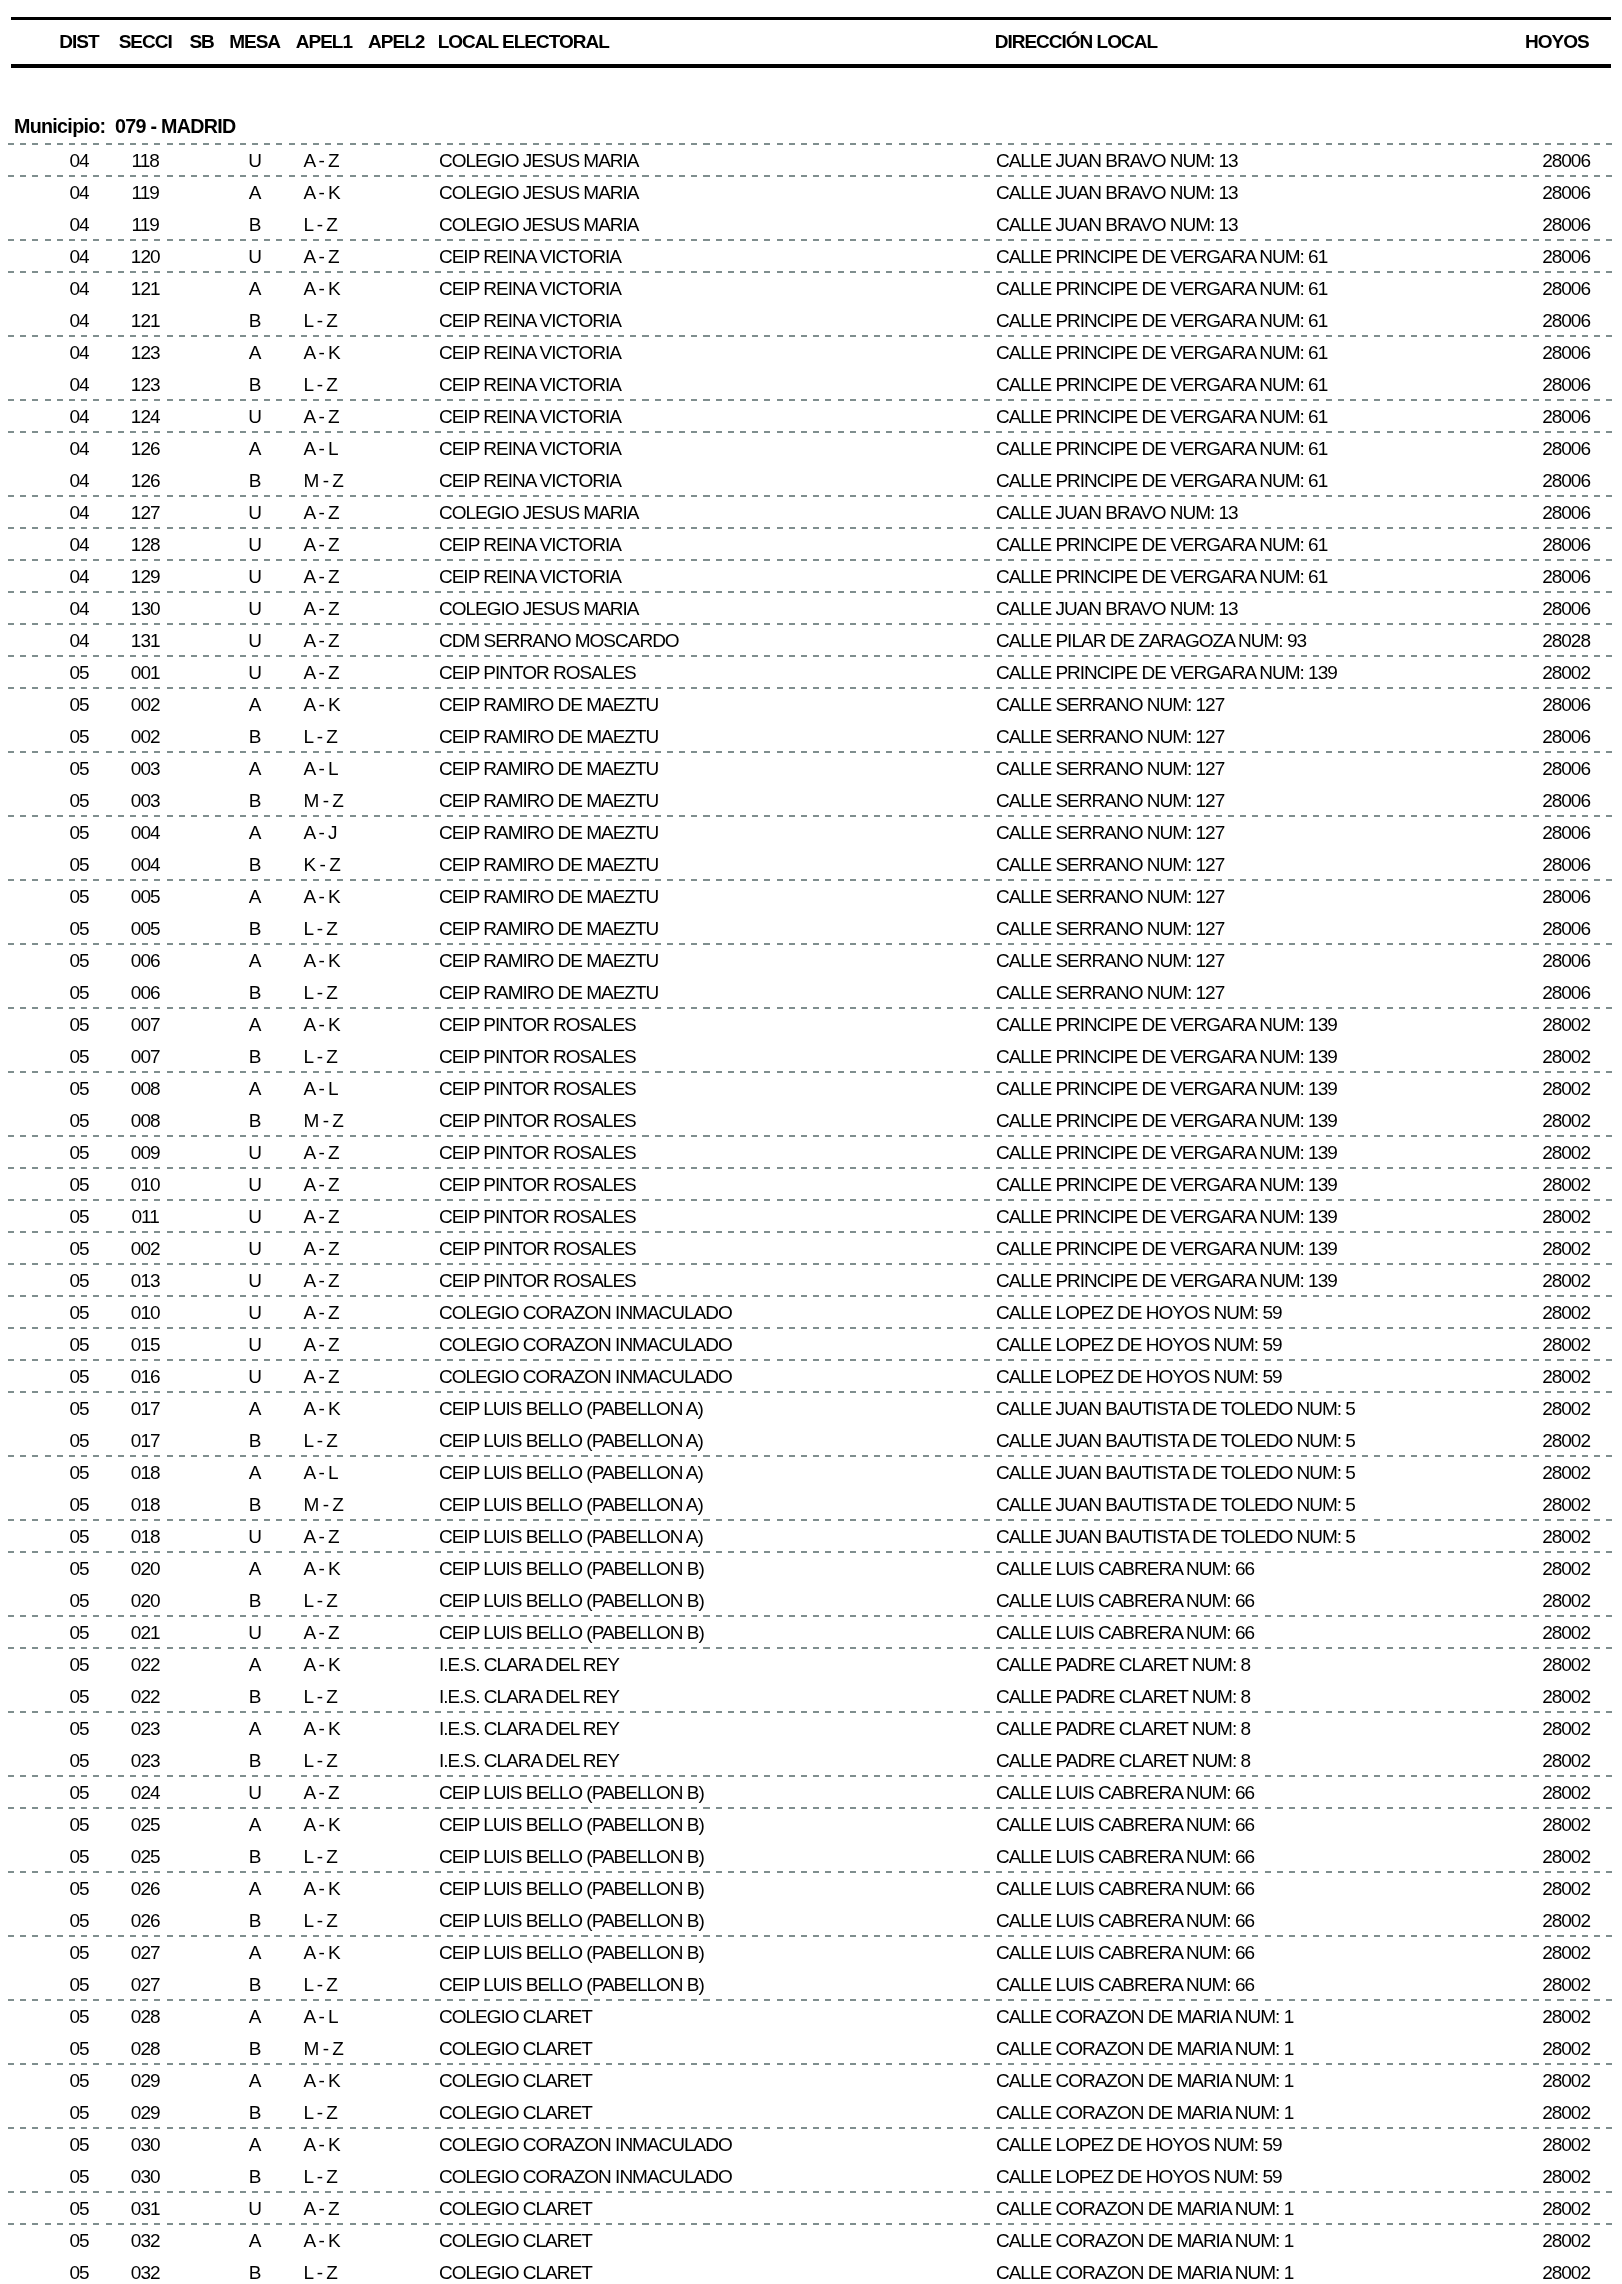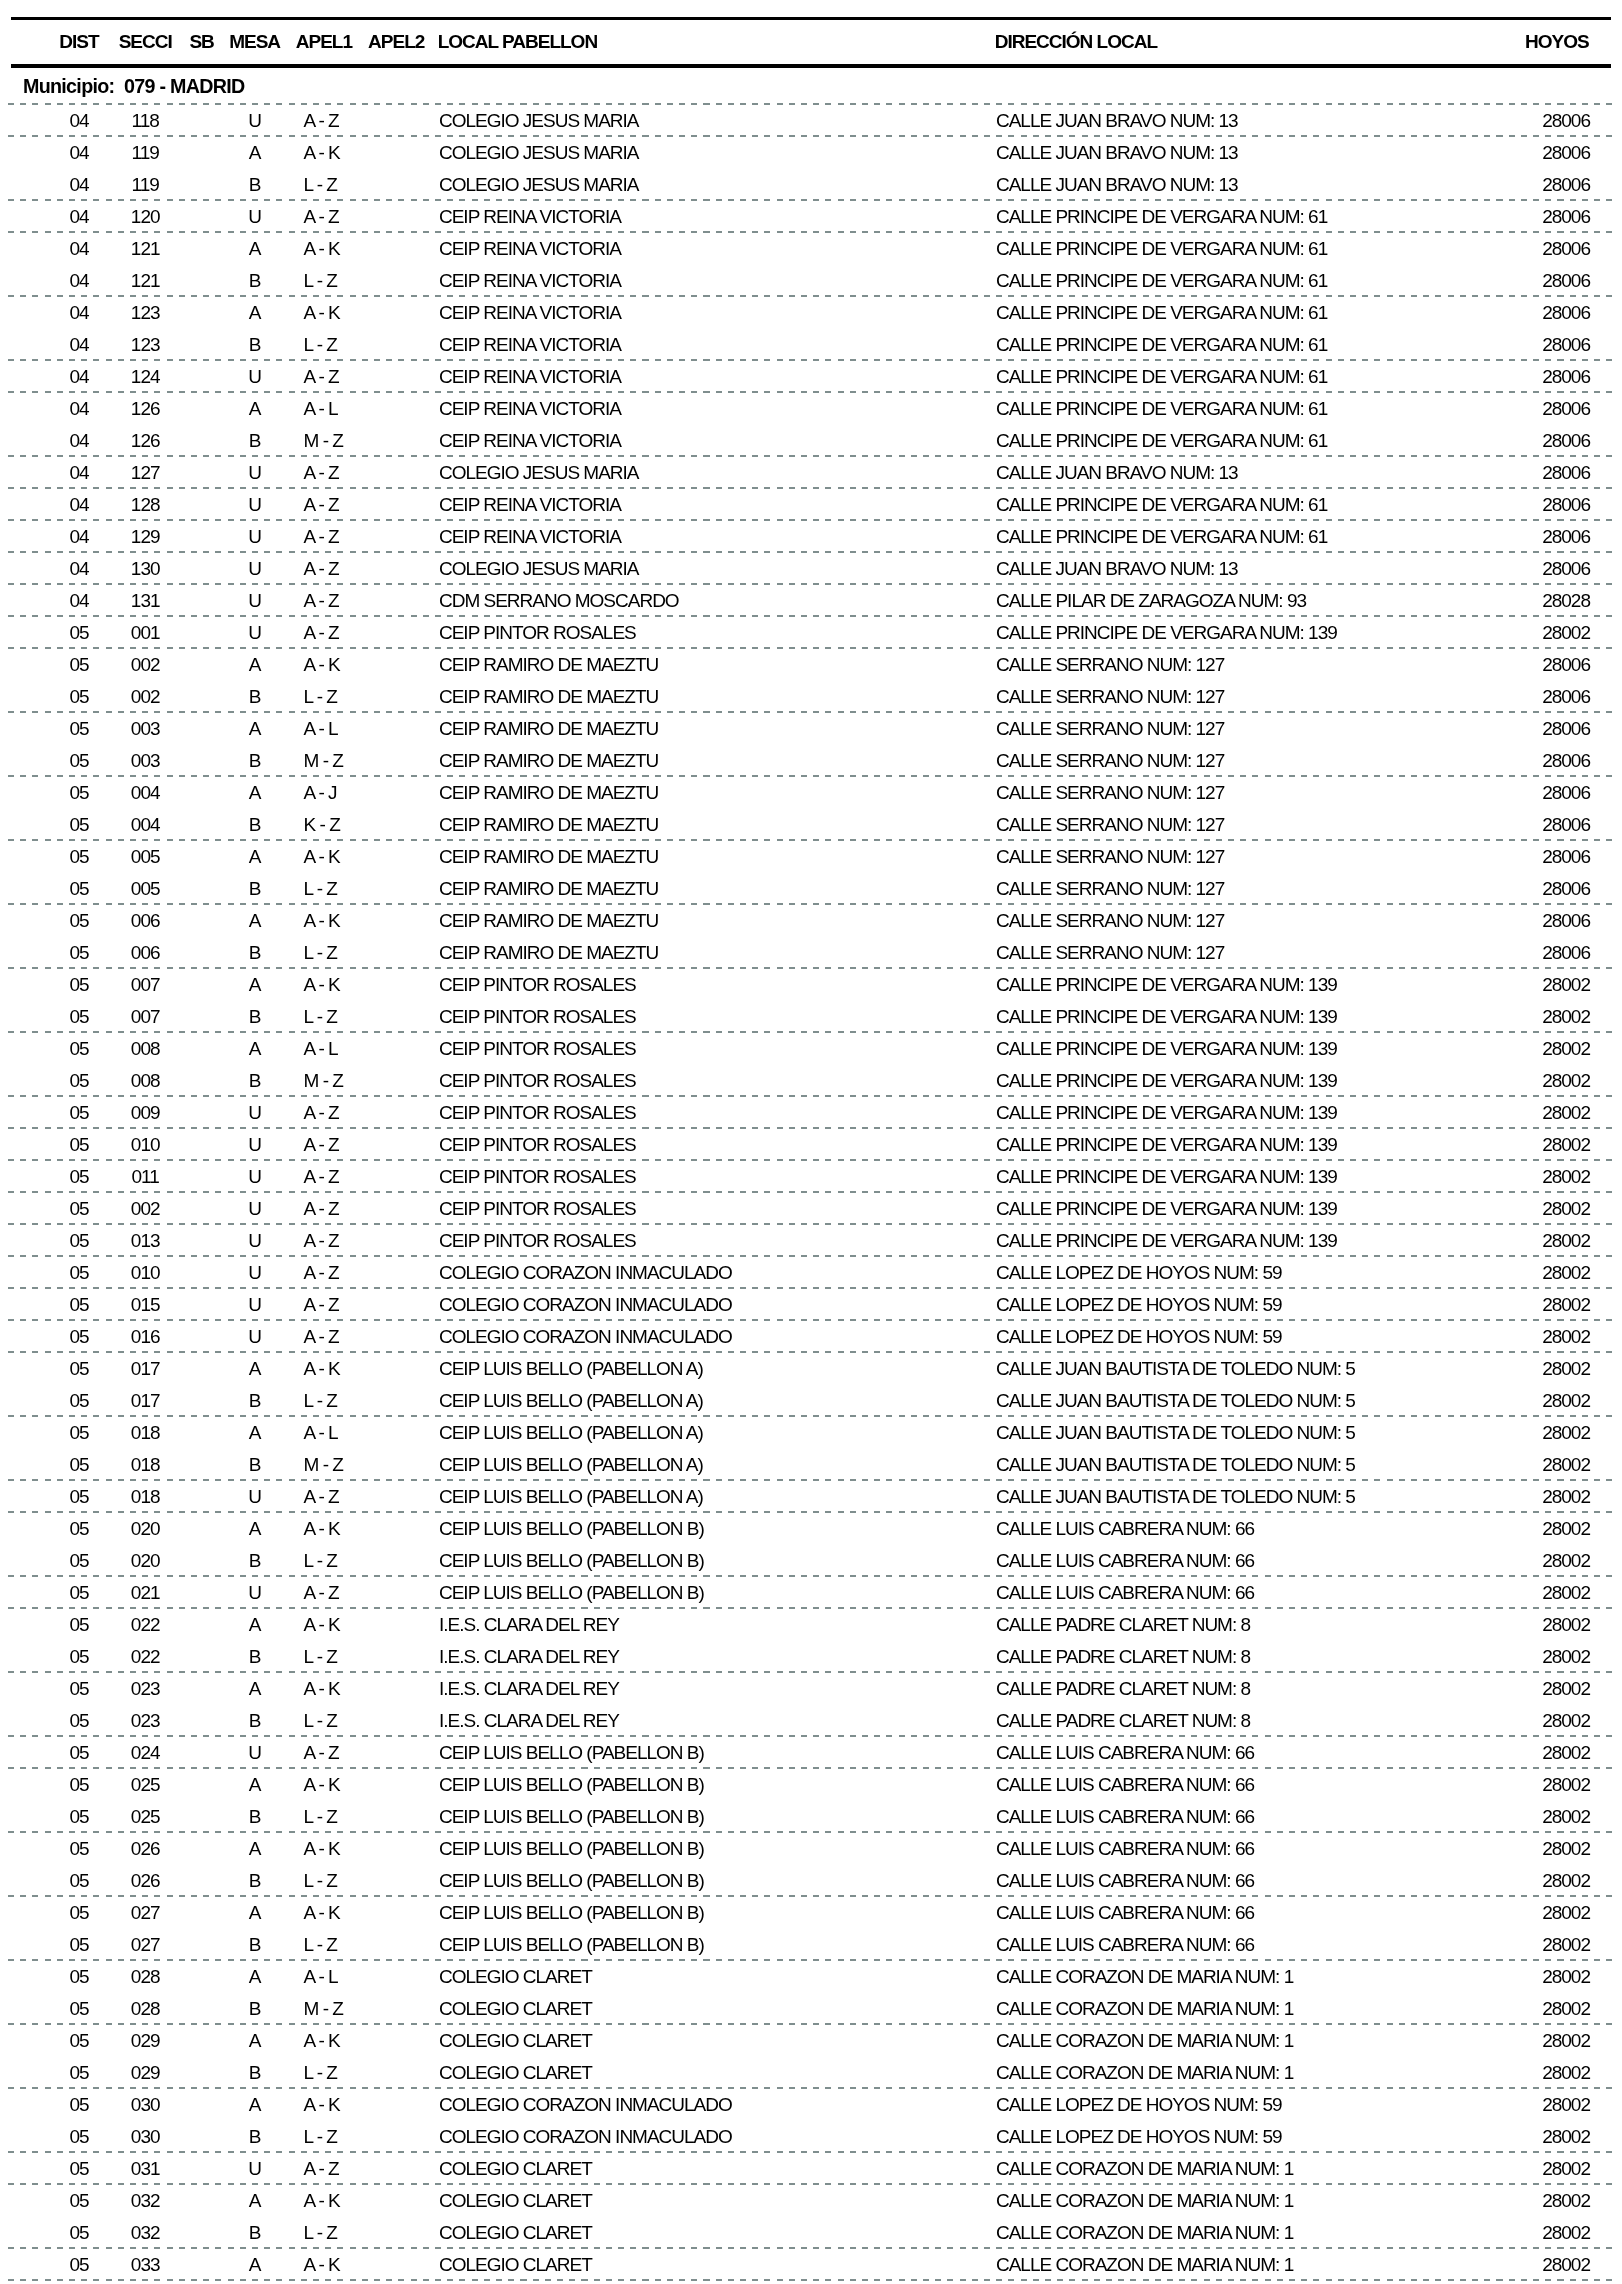--- a/index.html
+++ b/index.html
@@ -8,21 +8,21 @@
     font-family:"Liberation Sans",sans-serif;overflow:hidden;position:relative;
   }
   .rule{height:3.4px;background:#000;margin-left:11px;margin-right:11.5px}
   .rule.top{margin-top:17px}
   .hdr{
     height:44px;display:flex;align-items:center;font-weight:700;
     font-size:19px;letter-spacing:-1px;white-space:nowrap;border-radius:18px;
   }
   .mun{
     height:37px;display:flex;align-items:center;font-weight:700;
-    font-size:19.7px;letter-spacing:-0.7px;padding-left:23px;white-space:nowrap;
+    font-size:19.7px;letter-spacing:-0.7px;padding-left:14px;white-space:nowrap;margin-top:40px;
   }
   .mun .val{margin-left:9.5px}
   .row{
     height:32px;display:flex;align-items:center;
     font-size:19px;letter-spacing:-1px;white-space:nowrap;
   }
   .sep{
     background-image:repeating-linear-gradient(to right,#7f8e8e 0 6.1px,transparent 6.1px 12.2px);
     background-size:calc(100% - 13.6px) 2px;
     background-position:8.1px 100%;
@@ -47,21 +47,21 @@
 
 <div class="rule top"></div>
 
 <div class="hdr">
   <span class="cd">DIST</span>
   <span class="cs">SECCI</span>
   <span class="cb">SB</span>
   <span class="cm">MESA</span>
   <span class="ha1">APEL1</span>
   <span class="ha2">APEL2</span>
-  <span class="hl">LOCAL PABELLON</span>
+  <span class="hl">LOCAL ELECTORAL</span>
   <span class="cr">DIRECCIÓN LOCAL</span>
   <span class="cp">HOYOS</span>
 </div>
 
 <div class="rule"></div>
 
 <div class="mun sep">
   <span>Municipio:</span>
   <span class="val">079 - MADRID</span>
 </div>

